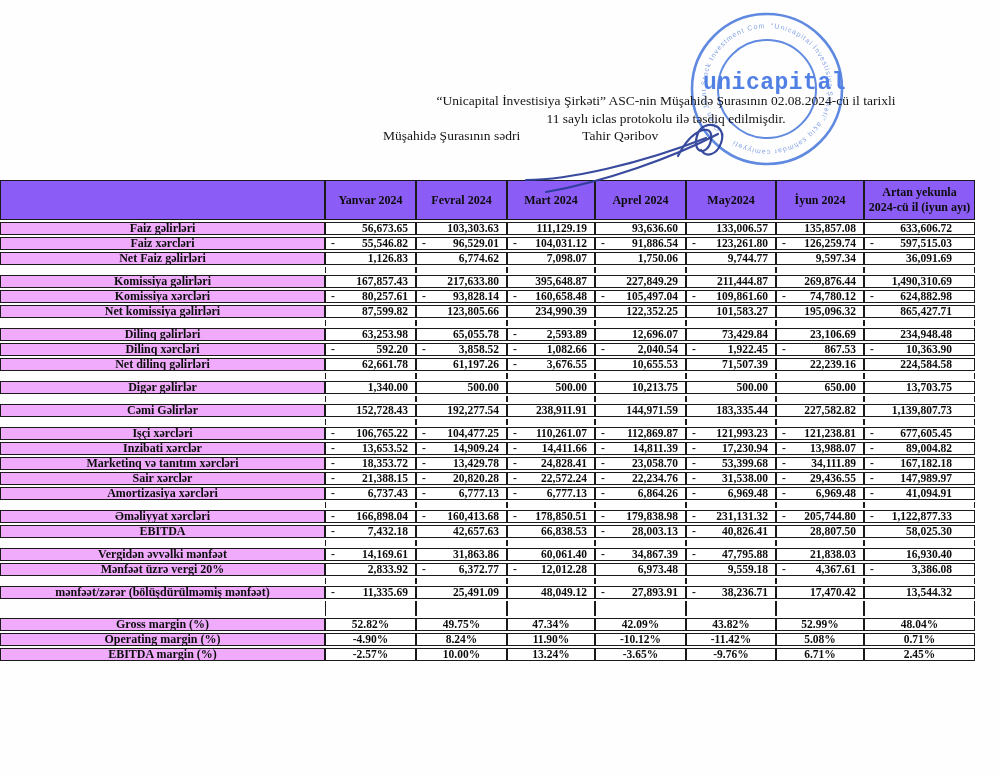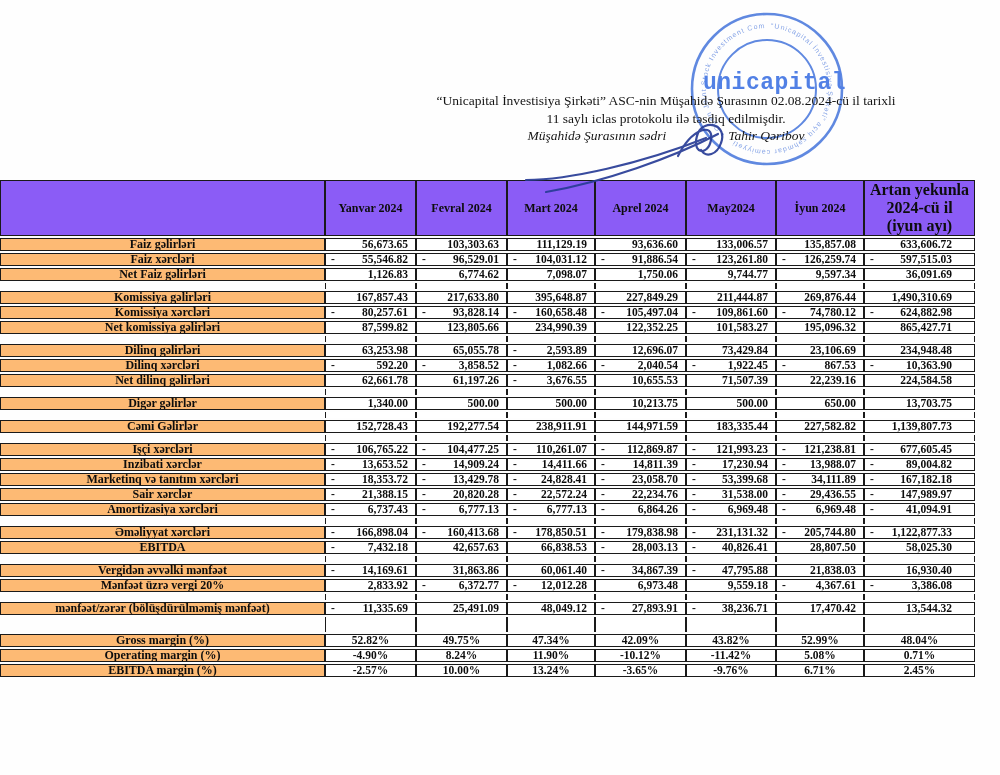--- a/index.html
+++ b/index.html
@@ -14,32 +14,32 @@
   .stamp-logo{
     position:absolute;left:0;top:60px;width:158px;text-align:right;
     font-family:Liberation Mono, monospace;font-weight:700;font-size:23px;
     letter-spacing:.5px;color:#3a6fe2;
   }
   
   .doc-note{
     position:absolute;left:383px;top:92px;width:566px;z-index:3;
     font-size:13.5px;line-height:17.5px;text-align:center;color:#151515;
   }
-  .sign-line{display:flex;justify-content:center;gap:62px;font-style:italic;}
+  .sign-line{display:flex;gap:62px;}
   
   .signature{position:absolute;left:520px;top:116px;z-index:4;}
   
   table.fin{
     position:absolute;left:0;top:178px;width:975px;z-index:2;
     border-collapse:separate;border-spacing:0 2px;table-layout:fixed;
     font-weight:bold;color:#0d0d0d;
   }
   table.fin th{border:1.5px solid #1a1a1a;font-size:12px;height:38px;text-align:center;padding:0 3px;background:#8b5cf6;}
-  table.fin th.last{font-size:16px;}
-  td.lbl{border:1.5px solid #1a1a1a;font-size:12px;text-align:center;height:11px;line-height:11px;padding:0;background:#fdba74;white-space:nowrap;overflow:hidden;}
+  table.fin th.last{font-size:12px;}
+  td.lbl{border:1.5px solid #1a1a1a;font-size:12px;text-align:center;height:11px;line-height:11px;padding:0;background:#f0abfc;white-space:nowrap;overflow:hidden;}
   td.num{border:1.5px solid #1a1a1a;height:11px;padding:0;background:#fff;}
   td.num .val{display:flex;justify-content:flex-end;align-items:center;padding:0 7px 0 5px;font-size:11.5px;line-height:11px;white-space:nowrap;}
   td.num.last .val{padding-right:22px;}
   td.num .minus{margin-right:auto;}
   td.num .val.pct{justify-content:center;padding:0 4px;}
   tr.spacer td, tr.spacer-tall td{height:6px;}
   tr.spacer-tall td{height:15px;}
   td.sp{border:none;background:transparent;padding:0;}
   td.sp-v{border-top:none;border-bottom:none;border-left:1.5px solid #1a1a1a;border-right:1.5px solid #1a1a1a;background:#fff;padding:0;}
 </style>

